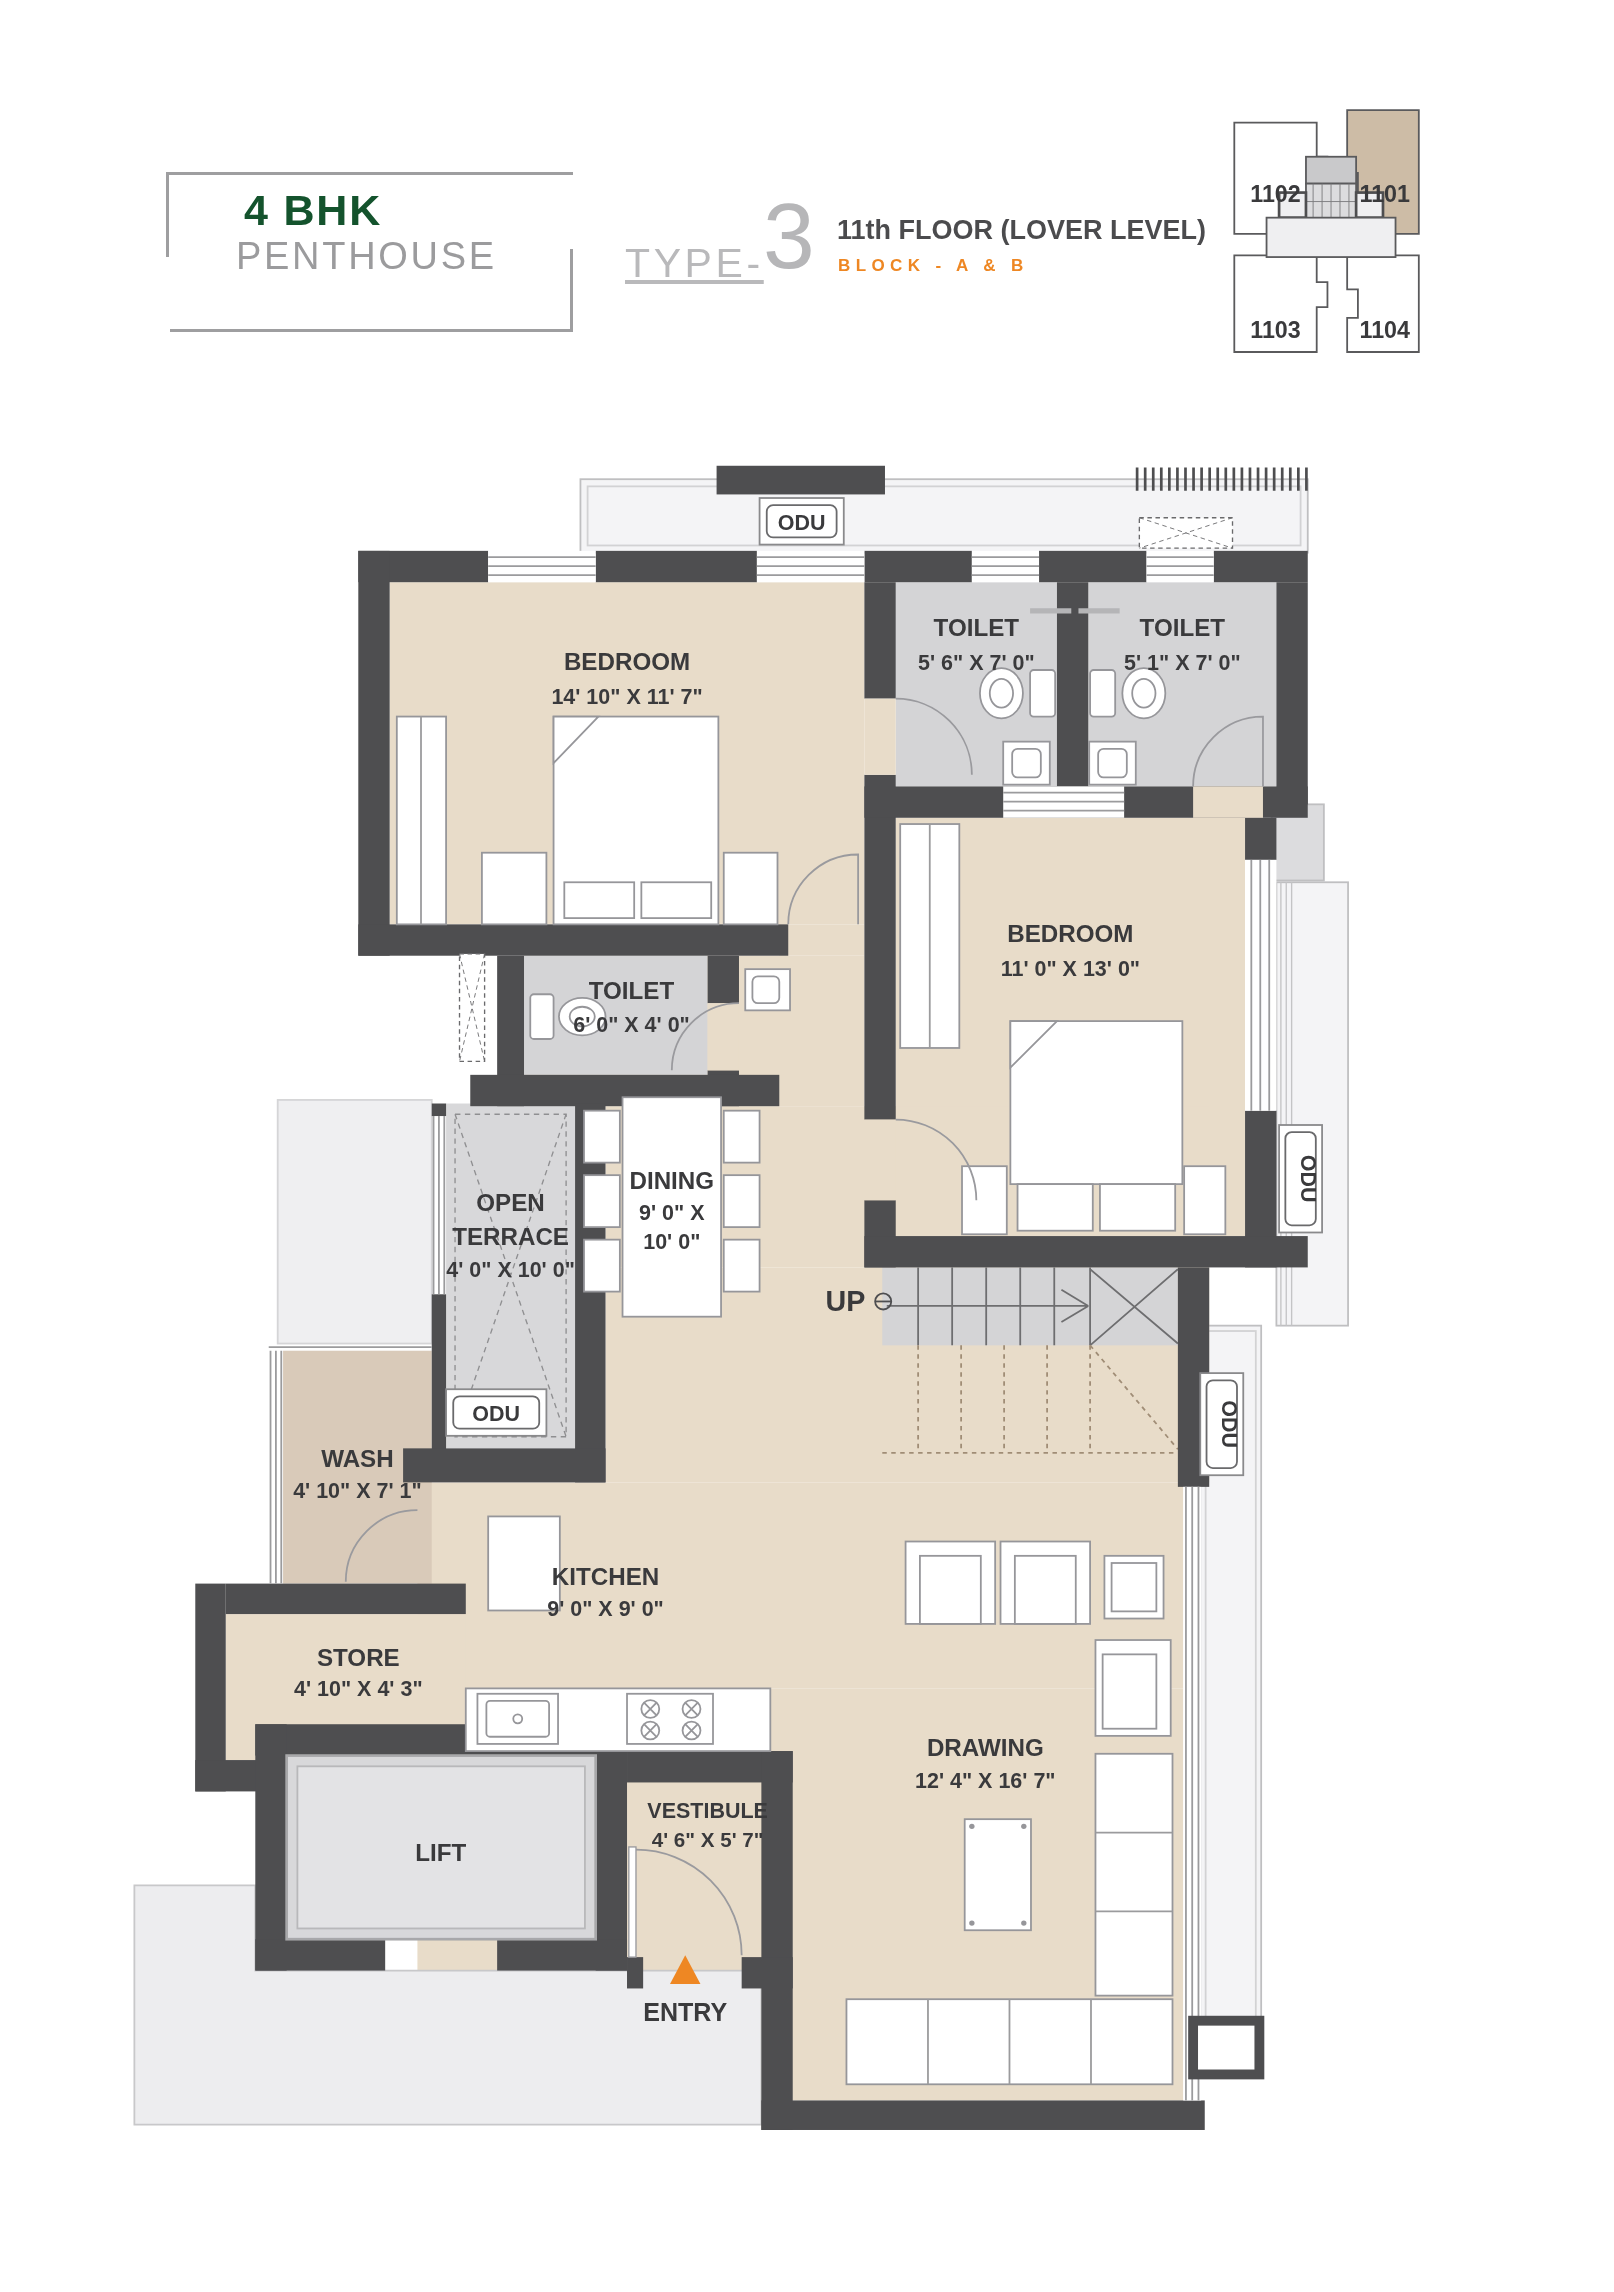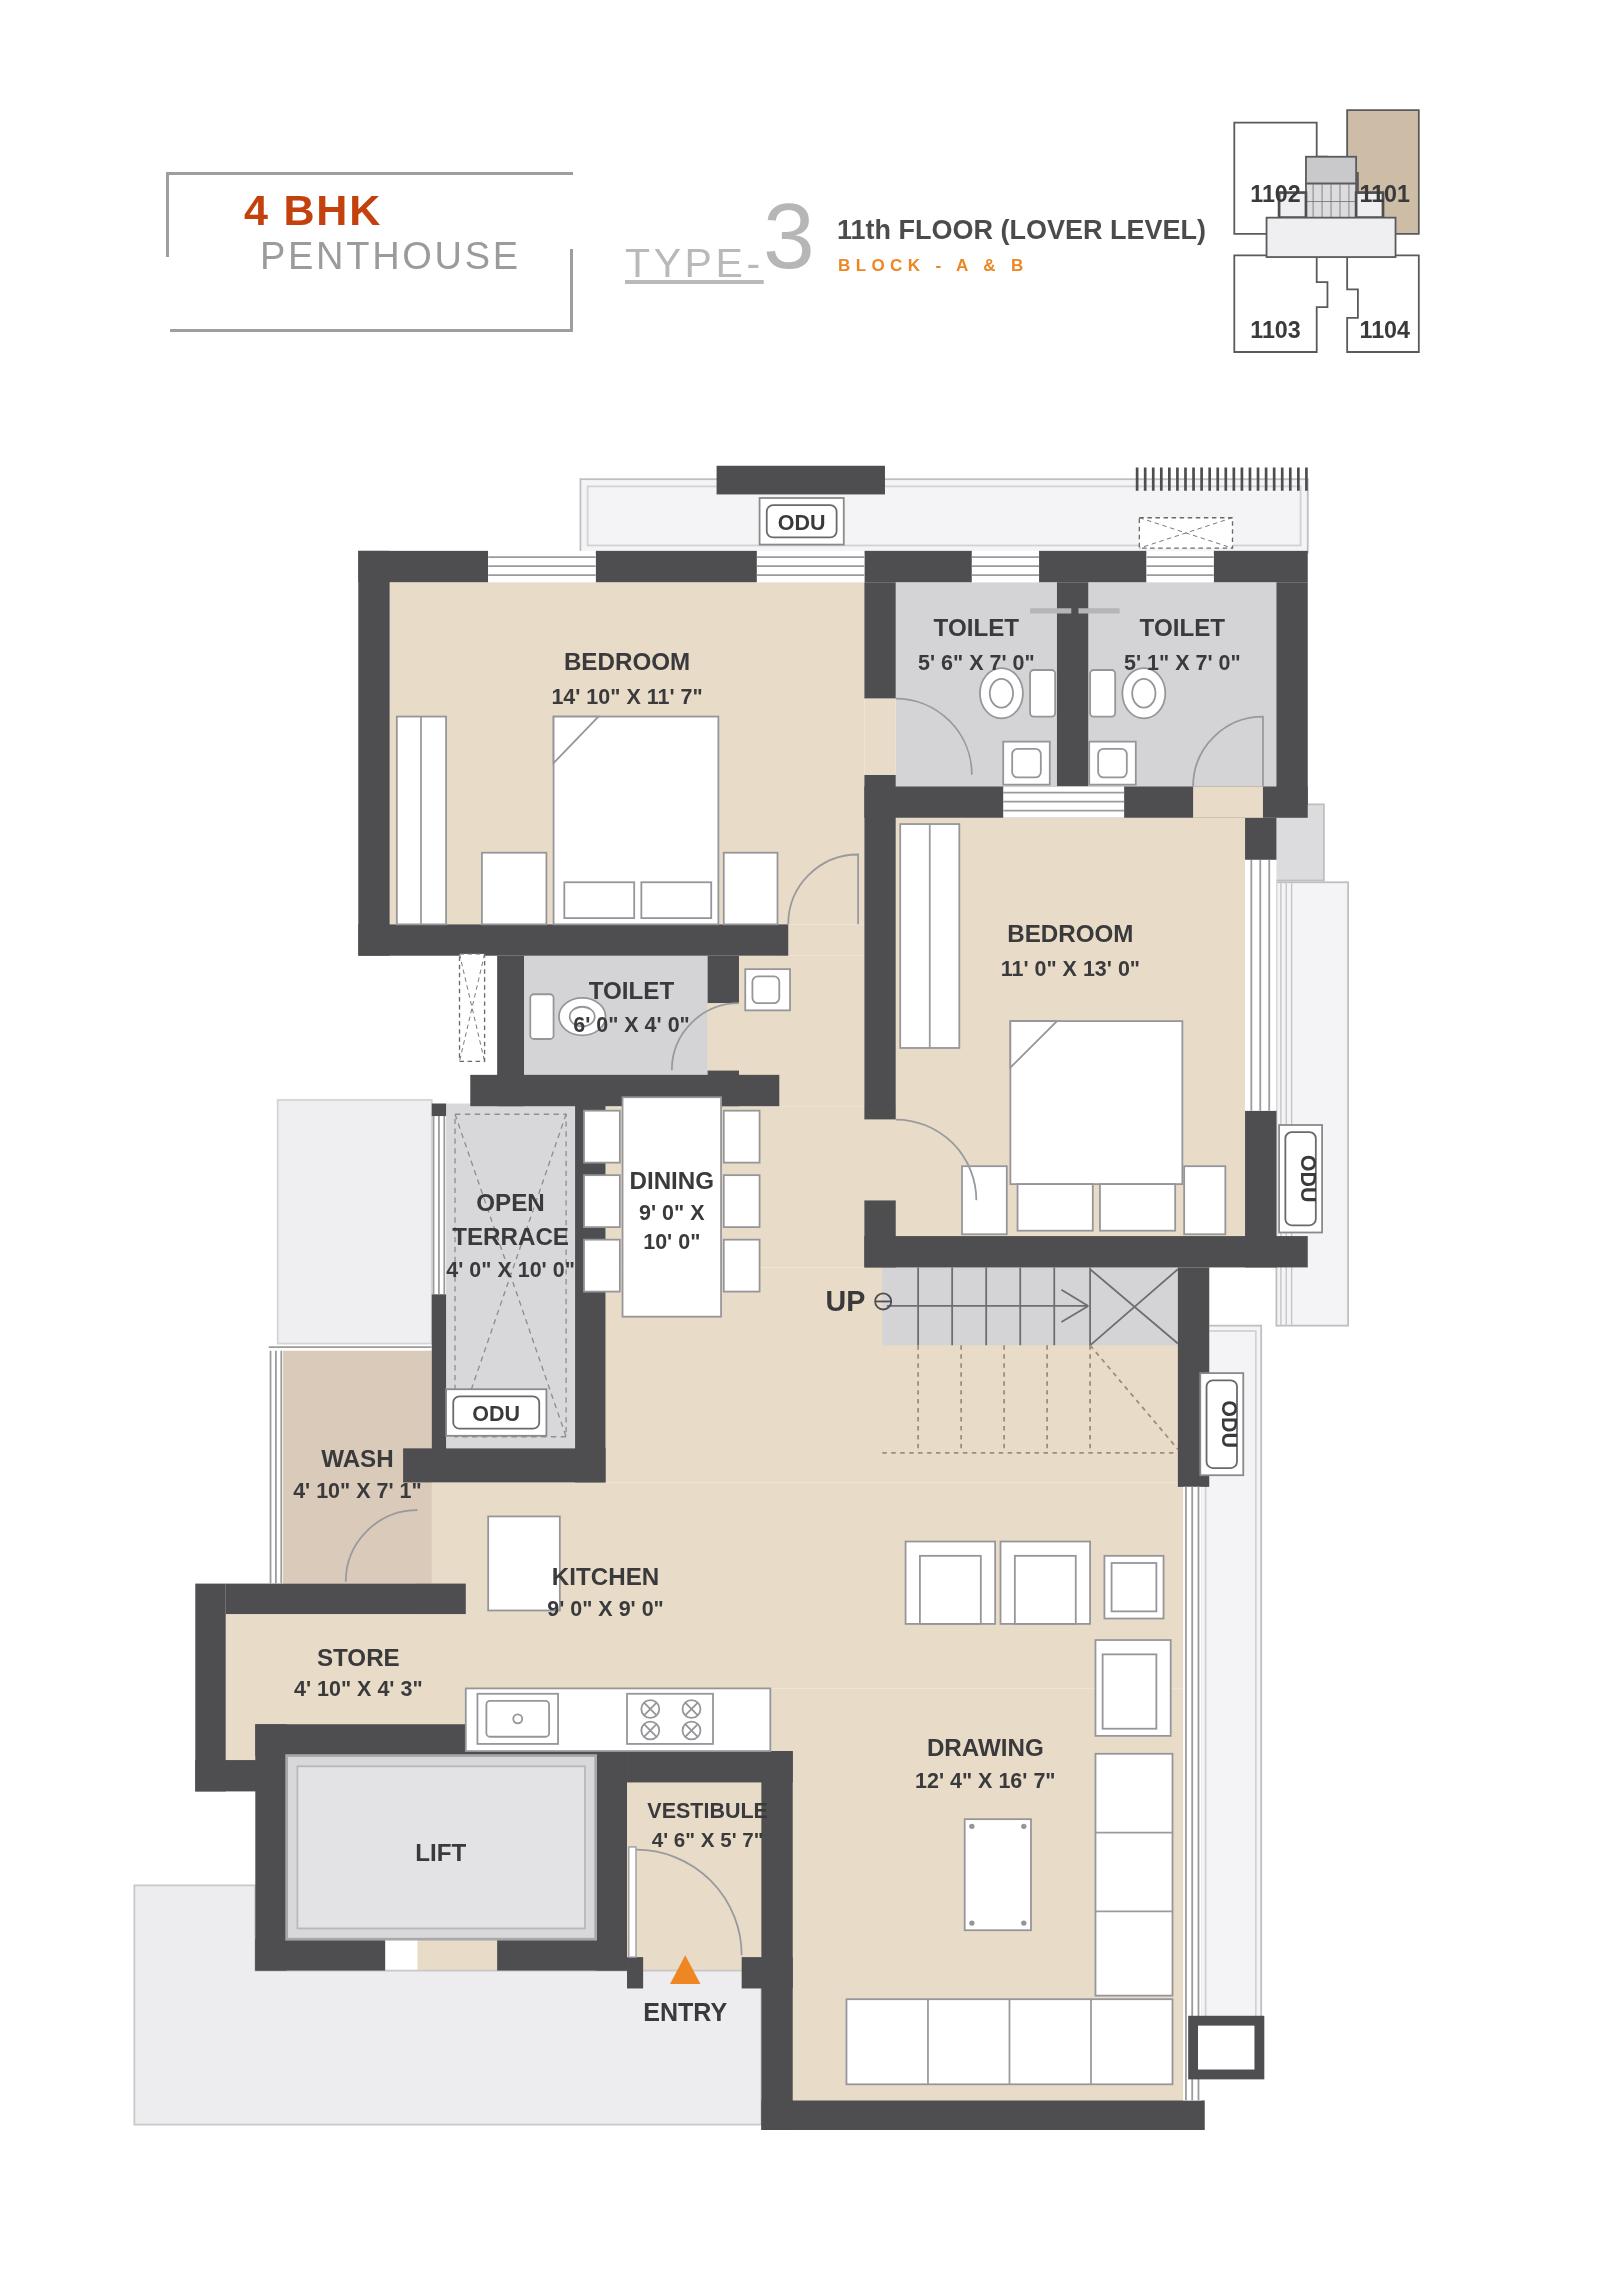--- a/index.html
+++ b/index.html
@@ -1,21 +1,21 @@
 <!DOCTYPE html>
 <html style="font-size:14.3px"><head>
 <meta charset="utf-8">
 <style>
   html,body{margin:0;padding:0;background:#ffffff;}
   #page{position:relative;width:1615px;height:2293px;background:#ffffff;overflow:hidden;
         font-family:"Liberation Sans",sans-serif;}
   
   .frame-line{position:absolute;background:#9e9ea0;}
-  #unit-type{position:absolute;left:244px;top:186px;font-size:43px;font-weight:bold;color:#c2410c;letter-spacing:1.8px;}
-  #unit-subtype{position:absolute;left:260px;top:235px;font-size:38px;font-weight:400;color:#9b9b9d;letter-spacing:2.7px;}
+  #unit-type{position:absolute;left:244px;top:186px;font-size:43px;font-weight:bold;color:#14532d;letter-spacing:1.8px;}
+  #unit-subtype{position:absolute;left:236px;top:235px;font-size:38px;font-weight:400;color:#9b9b9d;letter-spacing:2.7px;}
   #type-label{position:absolute;left:625px;top:240px;font-size:41px;font-weight:400;color:#b9b9bb;letter-spacing:3.6px;text-decoration:underline;}
   #type-number{position:absolute;left:763px;top:190px;font-size:93px;font-weight:400;color:#b6b6b8;line-height:1;}
   #floor-info{position:absolute;left:837px;top:215px;font-size:27px;font-weight:bold;color:#4b4b4d;}
   #block-info{position:absolute;left:838px;top:256px;font-size:17px;font-weight:bold;color:#ee8723;letter-spacing:5.4px;}
   
   svg{position:absolute;left:0;top:0;}
   svg text{font-family:"Liberation Sans",sans-serif;fill:#3a3a3c;font-weight:bold;}
   .room-name{font-size:27px;}
   .room-dims{font-size:24px;}
   .odu-text{font-size:24px;}

